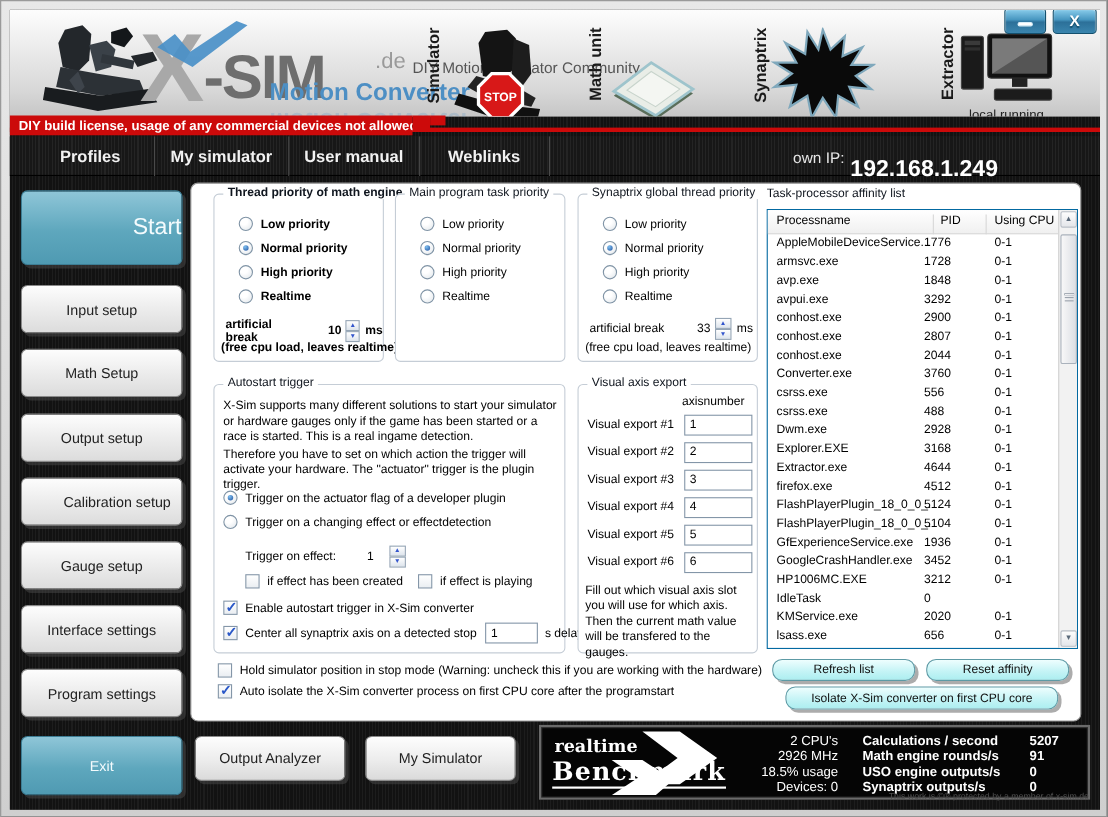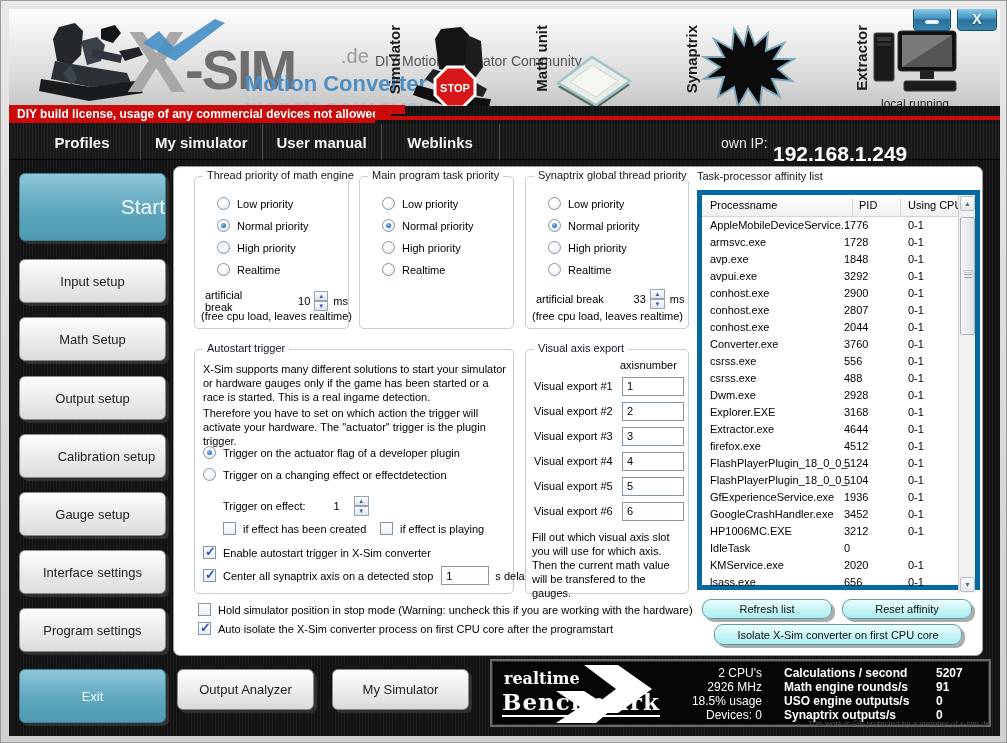--- a/index.html
+++ b/index.html
@@ -70,21 +70,21 @@
   .spin i{flex:1;font-style:normal;border:1px solid #95a5b5;background:linear-gradient(#fff,#dde4ec);
     color:#35c;font-size:6px;line-height:8px;text-align:center;}
   .break-note{position:absolute;left:6px;font-size:11px;color:#000;white-space:nowrap;}
   
   .cb{position:relative;width:13px;height:13px;border:1px solid #8496a8;background:linear-gradient(#fff,#eaeef2);
     margin-right:7px;flex:0 0 13px;cursor:pointer;}
   .cb.checked::after{content:'\2713';position:absolute;left:1px;top:-3px;color:#2a58c8;font-size:13px;font-weight:bold;}
   .cb-row{display:flex;align-items:center;font-size:11px;color:#000;white-space:nowrap;}
   
   #affinity-title{position:absolute;left:523px;top:3px;font-size:11px;color:#10161f;}
-  #listview{position:absolute;left:523px;top:23px;width:283px;height:400px;border:5px solid #0369a1;background:#fff;}
+  #listview{position:absolute;left:523px;top:23px;width:283px;height:400px;border:1px solid #0369a1;background:#fff;}
   #lv-header{position:absolute;left:0;top:0;width:264px;height:22px;background:linear-gradient(#ffffff,#f0f0f0);
     border-bottom:1px solid #d5d5d5;font-size:11px;color:#000;}
   #lv-header span{position:absolute;top:4px;}
   .lv-sep{position:absolute;top:2px;width:1px;height:18px;background:#d8d8d8;}
   #lv-rows{position:absolute;left:0;top:23px;width:264px;height:375px;overflow:hidden;}
   .lv-row{position:relative;height:17px;font-size:11px;color:#000;cursor:default;}
   .lv-c1{position:absolute;left:8px;top:1px;width:140px;white-space:nowrap;overflow:hidden;}
   .lv-c2{position:absolute;left:142px;top:1px;}
   .lv-c3{position:absolute;left:206px;top:1px;}
   
@@ -244,21 +244,21 @@
         <div class="side-btn" style="top: 599px; height: 44px;">
           <span class="side-label">Program settings</span>
         </div>
         <div class="side-btn accent" style="top: 660px; height: 54px;">
           <span class="side-label">Exit</span>
         </div>
       </div>
 
   <div id="panel">
 
-    <div class="groupbox" style="left:20px;top:9px;width:155px;height:153px;">
+    <div class="groupbox" style="left:20px;top:9px;width:155px;height:153px;font-weight:bold;">
       <span class="gb-title">Thread priority of math engine</span>
       <div class="radio-list">
             <div class="radio-row">
               <span class="radio"></span>
               <span class="radio-label">Low priority</span>
             </div>
             <div class="radio-row">
               <span class="radio sel"></span>
               <span class="radio-label">Normal priority</span>
             </div>

